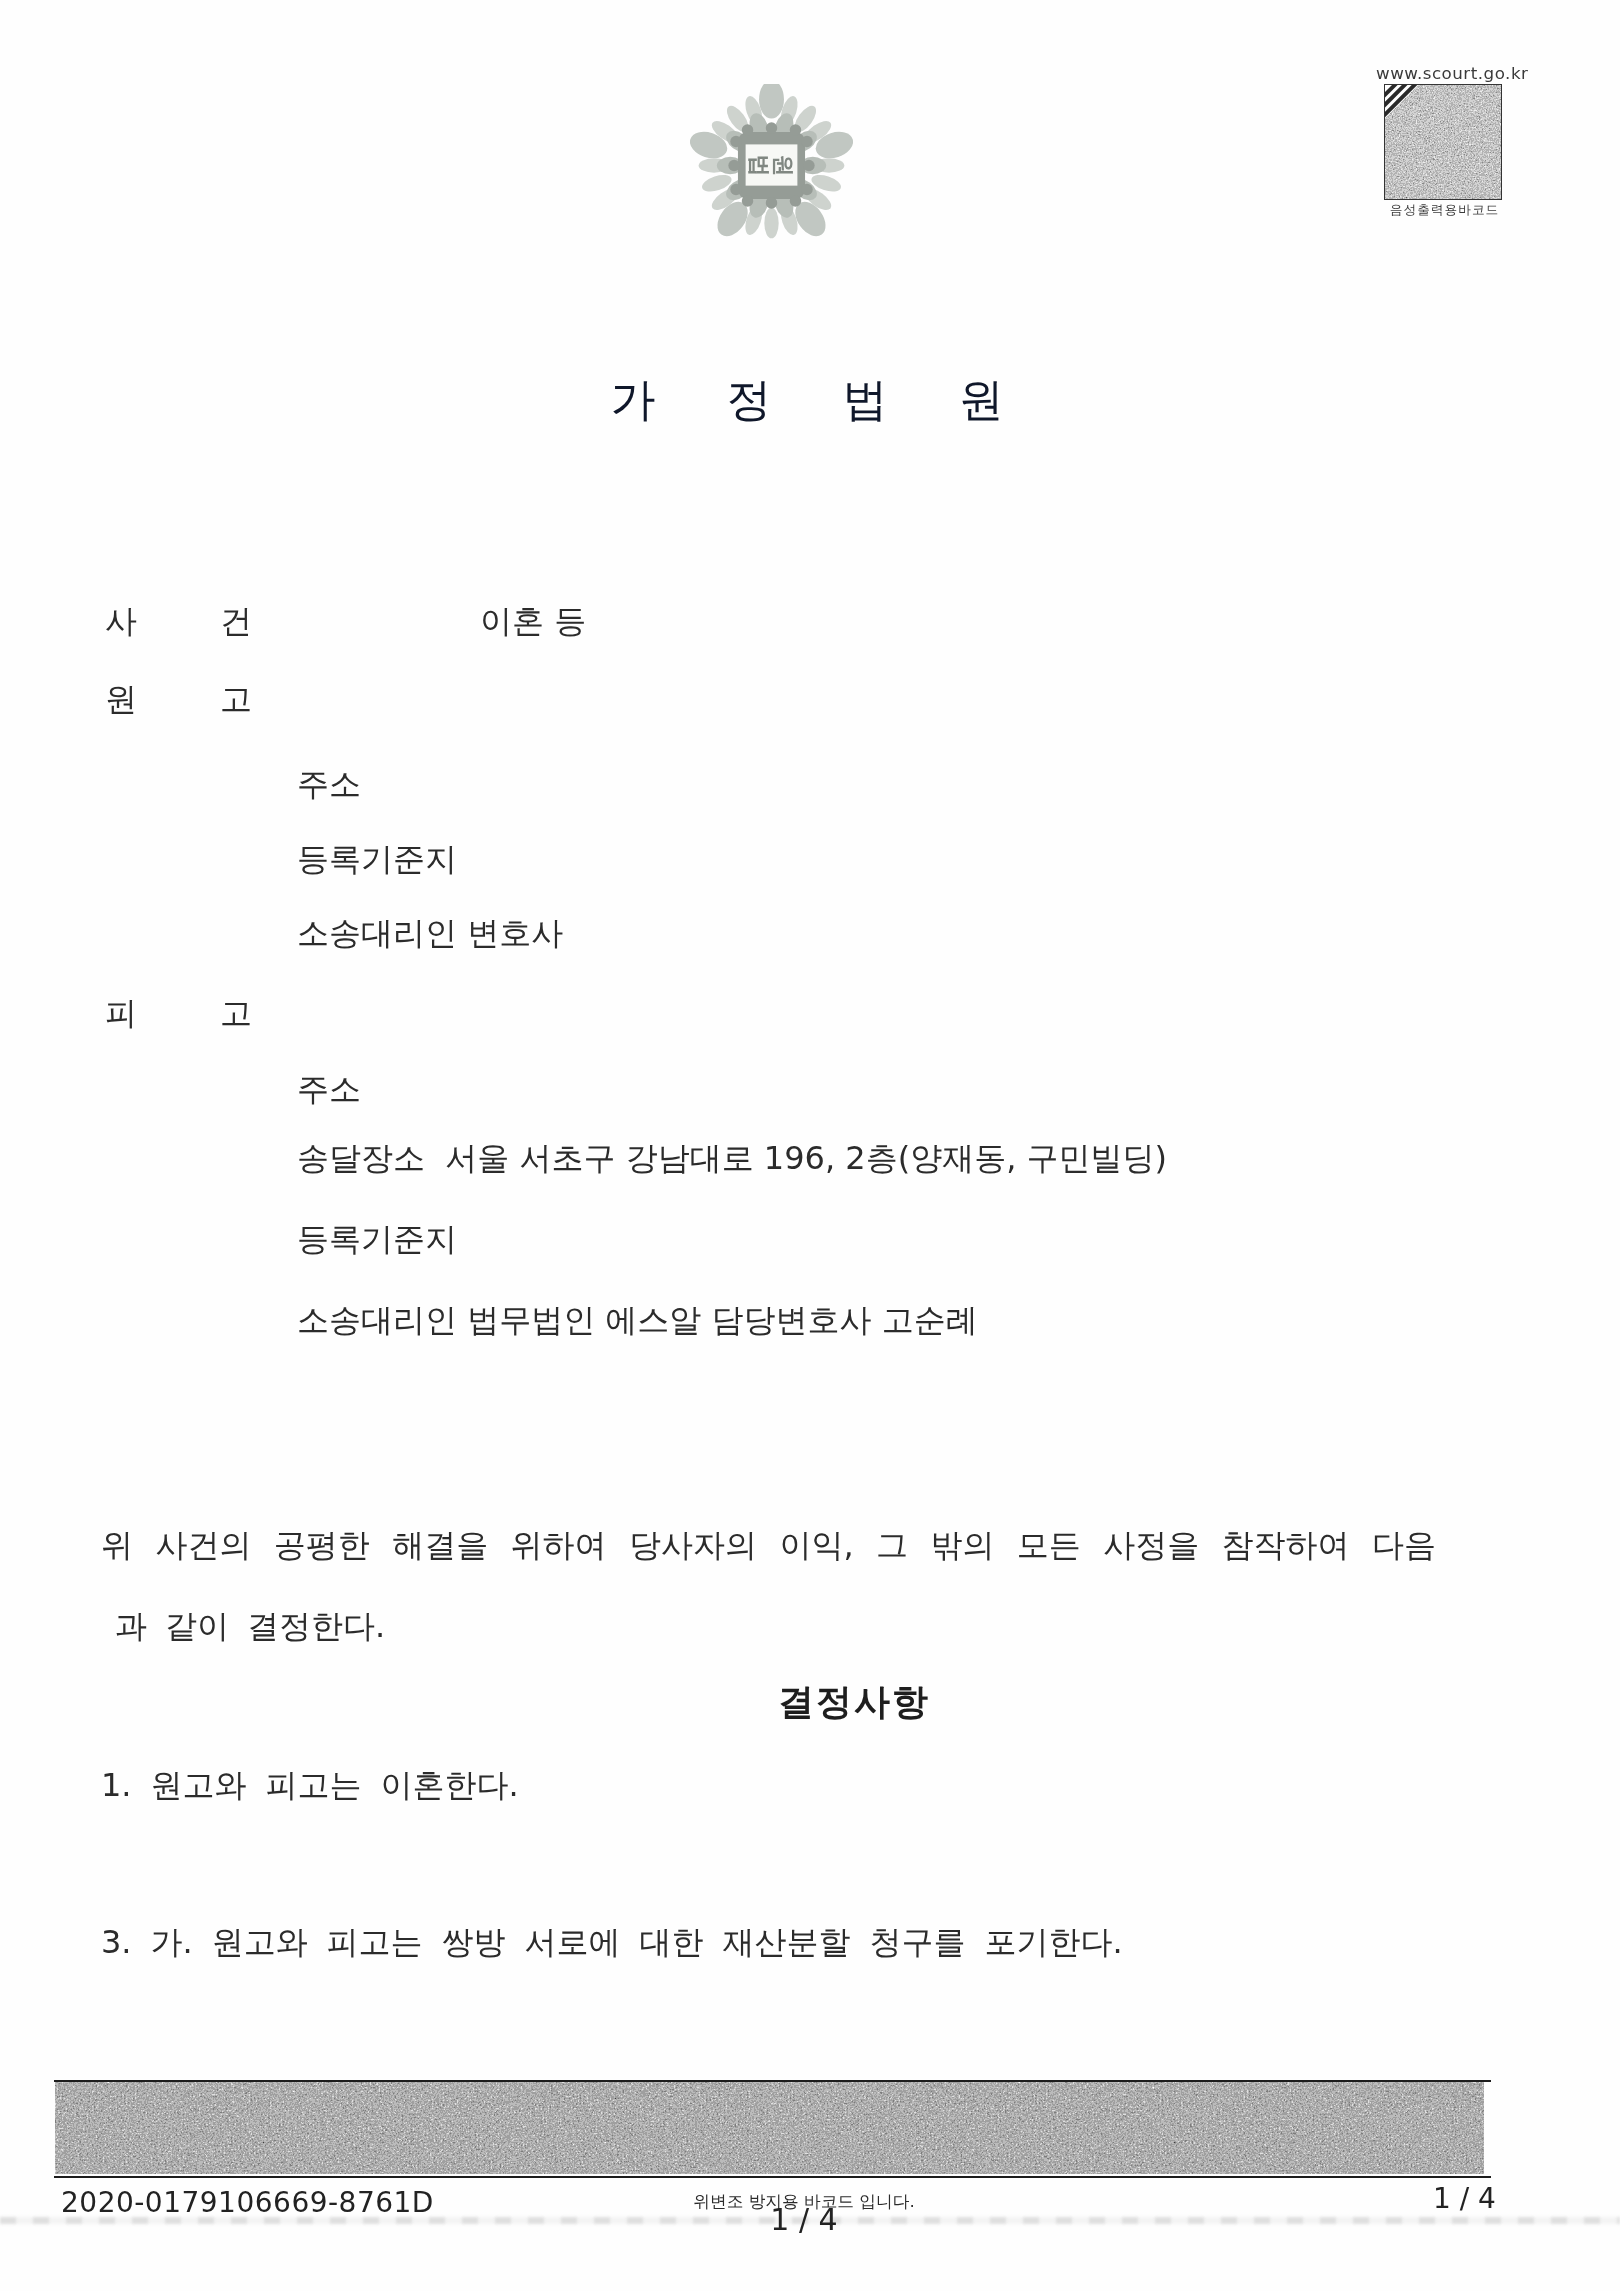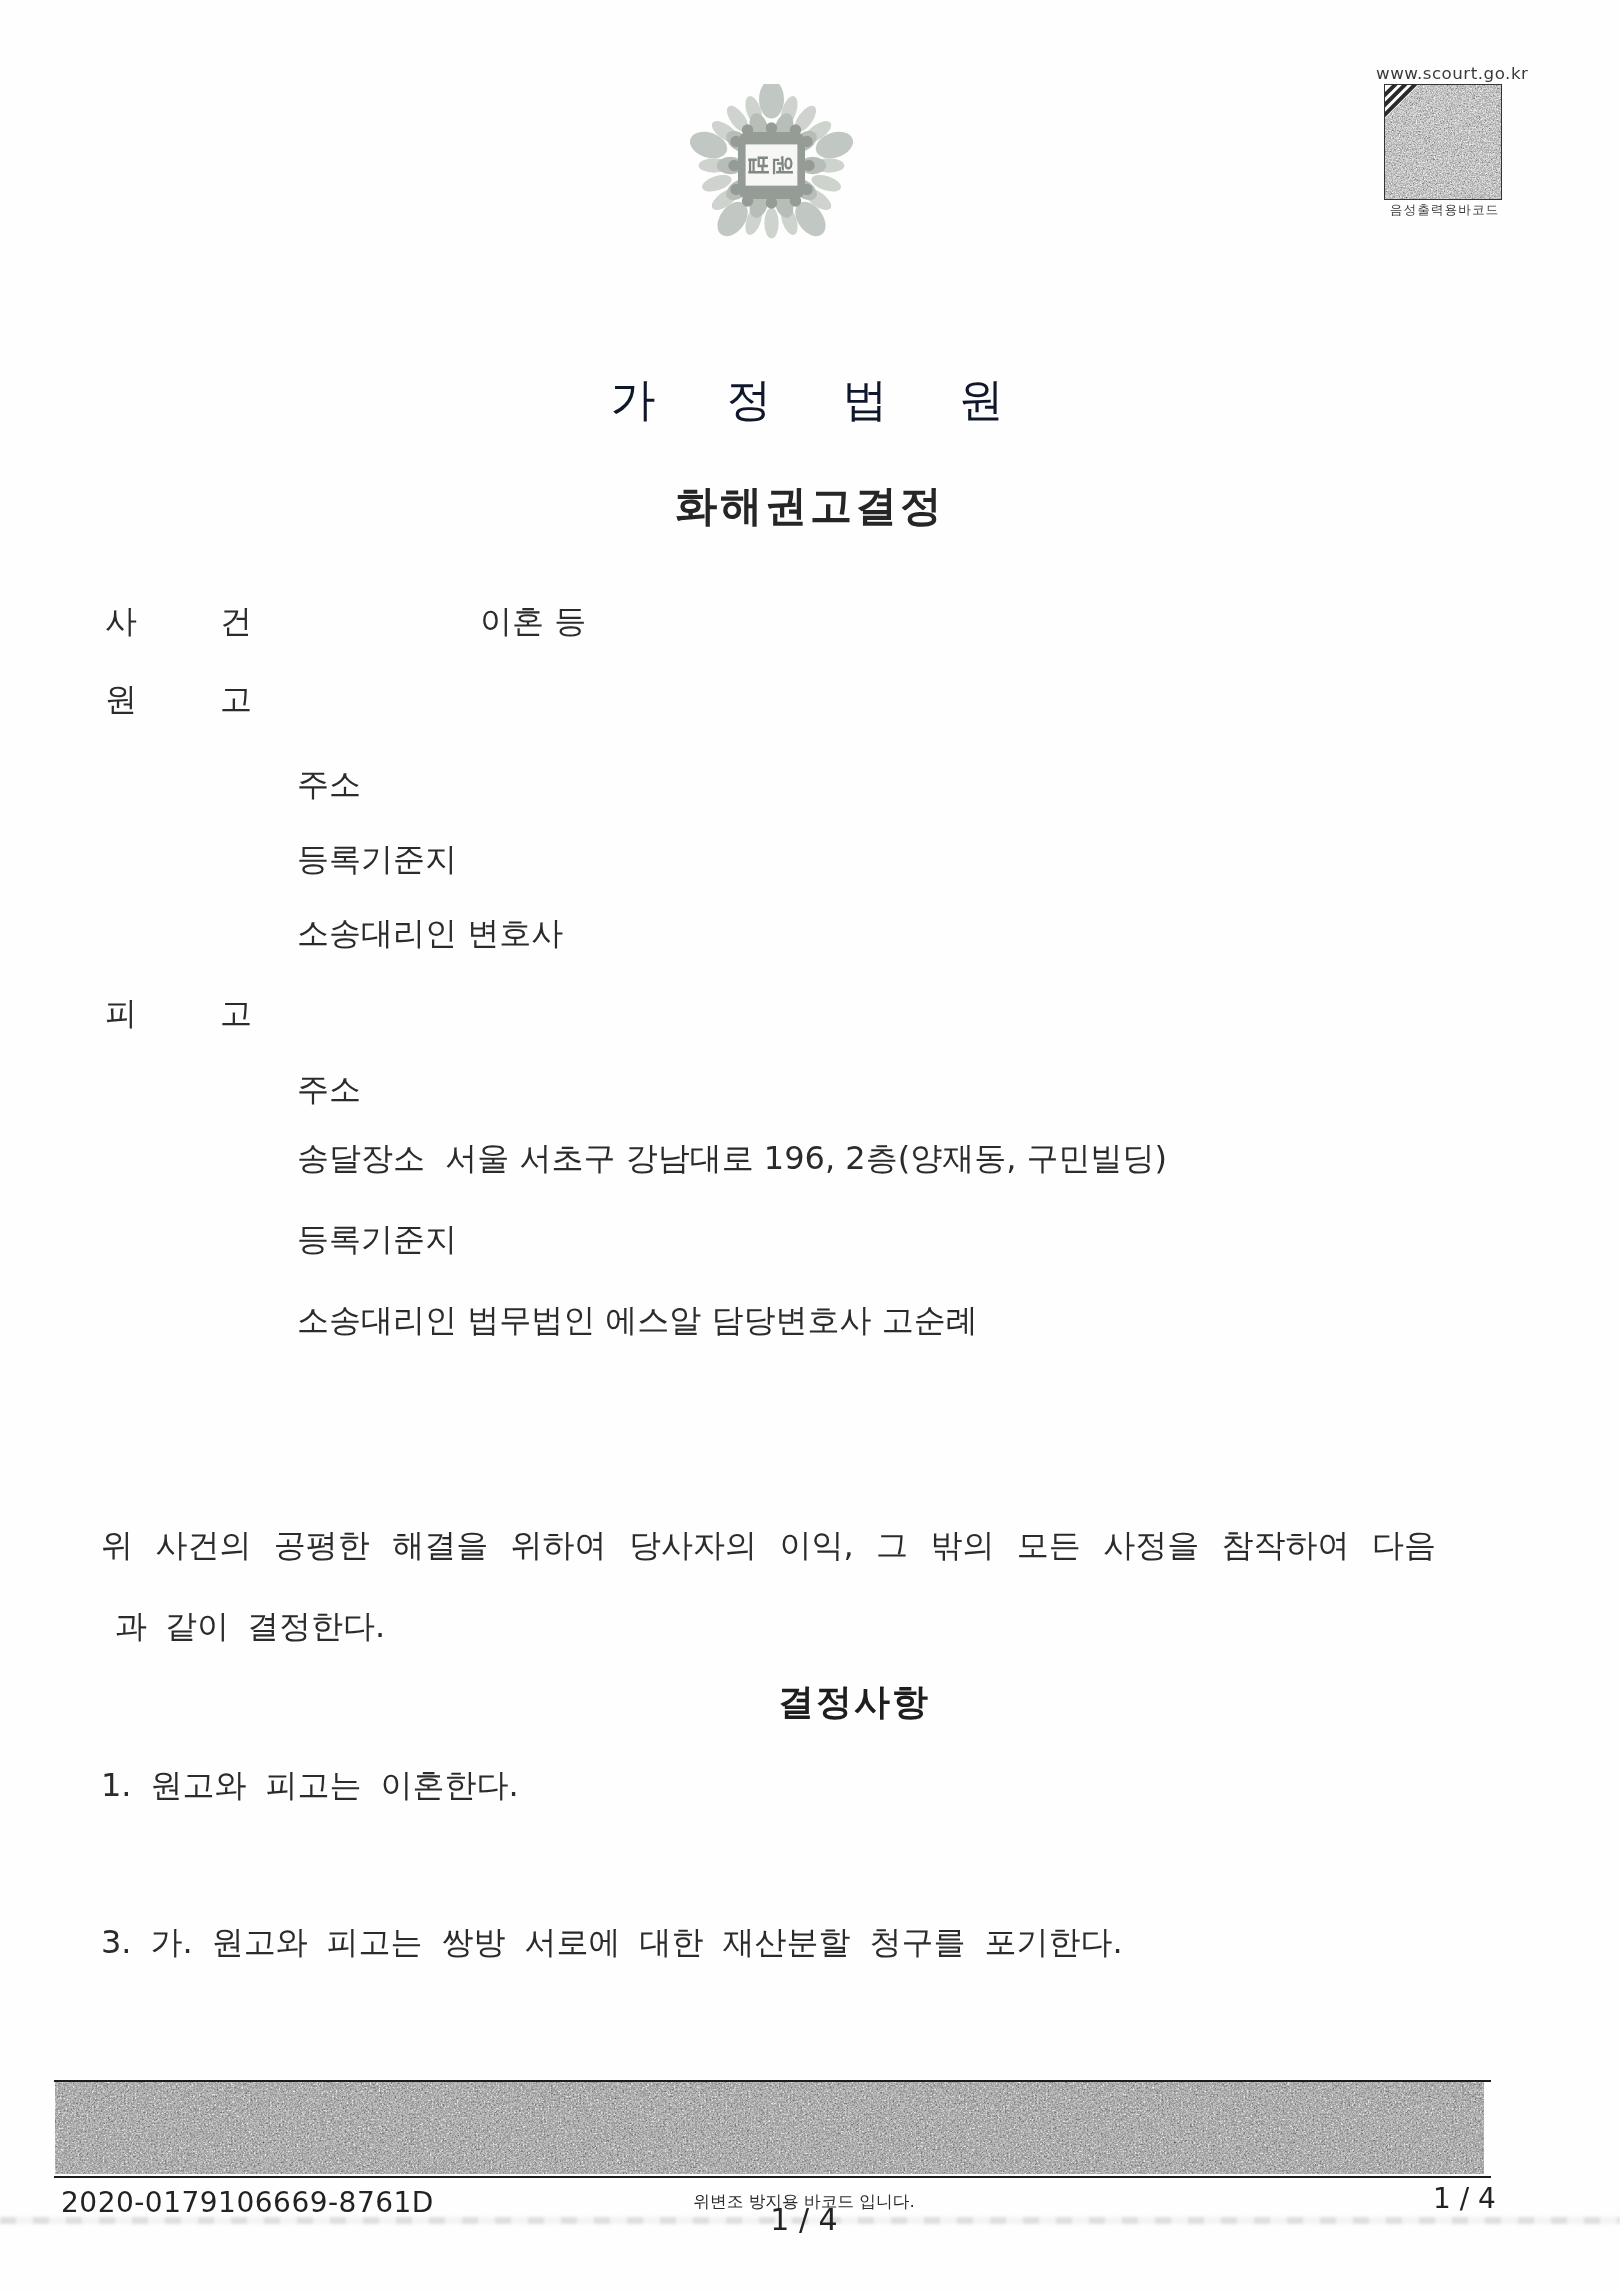--- a/index.html
+++ b/index.html
@@ -157,21 +157,20 @@
         <line x1="-2" y1="14" x2="14" y2="-2"></line>
         <line x1="-2" y1="24" x2="24" y2="-2"></line>
         <line x1="-2" y1="34" x2="34" y2="-2"></line>
       </g>
       <rect x="0" y="0" width="120" height="118" fill="none" stroke="#333" stroke-width="2"></rect>
     </svg>
   </div>
   <div class="abs vb-caption">음성출력용바코드</div>
 
   <h1 class="abs court-title">가 정 법 원</h1>
-  <h2 class="abs doc-title">화해권고결정</h2>
 
   <div class="abs ftext case-label"><span class="flabel">사 건</span></div>
   <div class="abs ftext case-value">이혼 등</div>
 
   <div class="abs ftext plaintiff-label"><span class="flabel">원 고</span></div>
   <div class="abs ftext p-line1">주소</div>
   <div class="abs ftext p-line2">등록기준지</div>
   <div class="abs ftext p-line3">소송대리인 변호사</div>
 
   <div class="abs ftext defendant-label"><span class="flabel">피 고</span></div>

